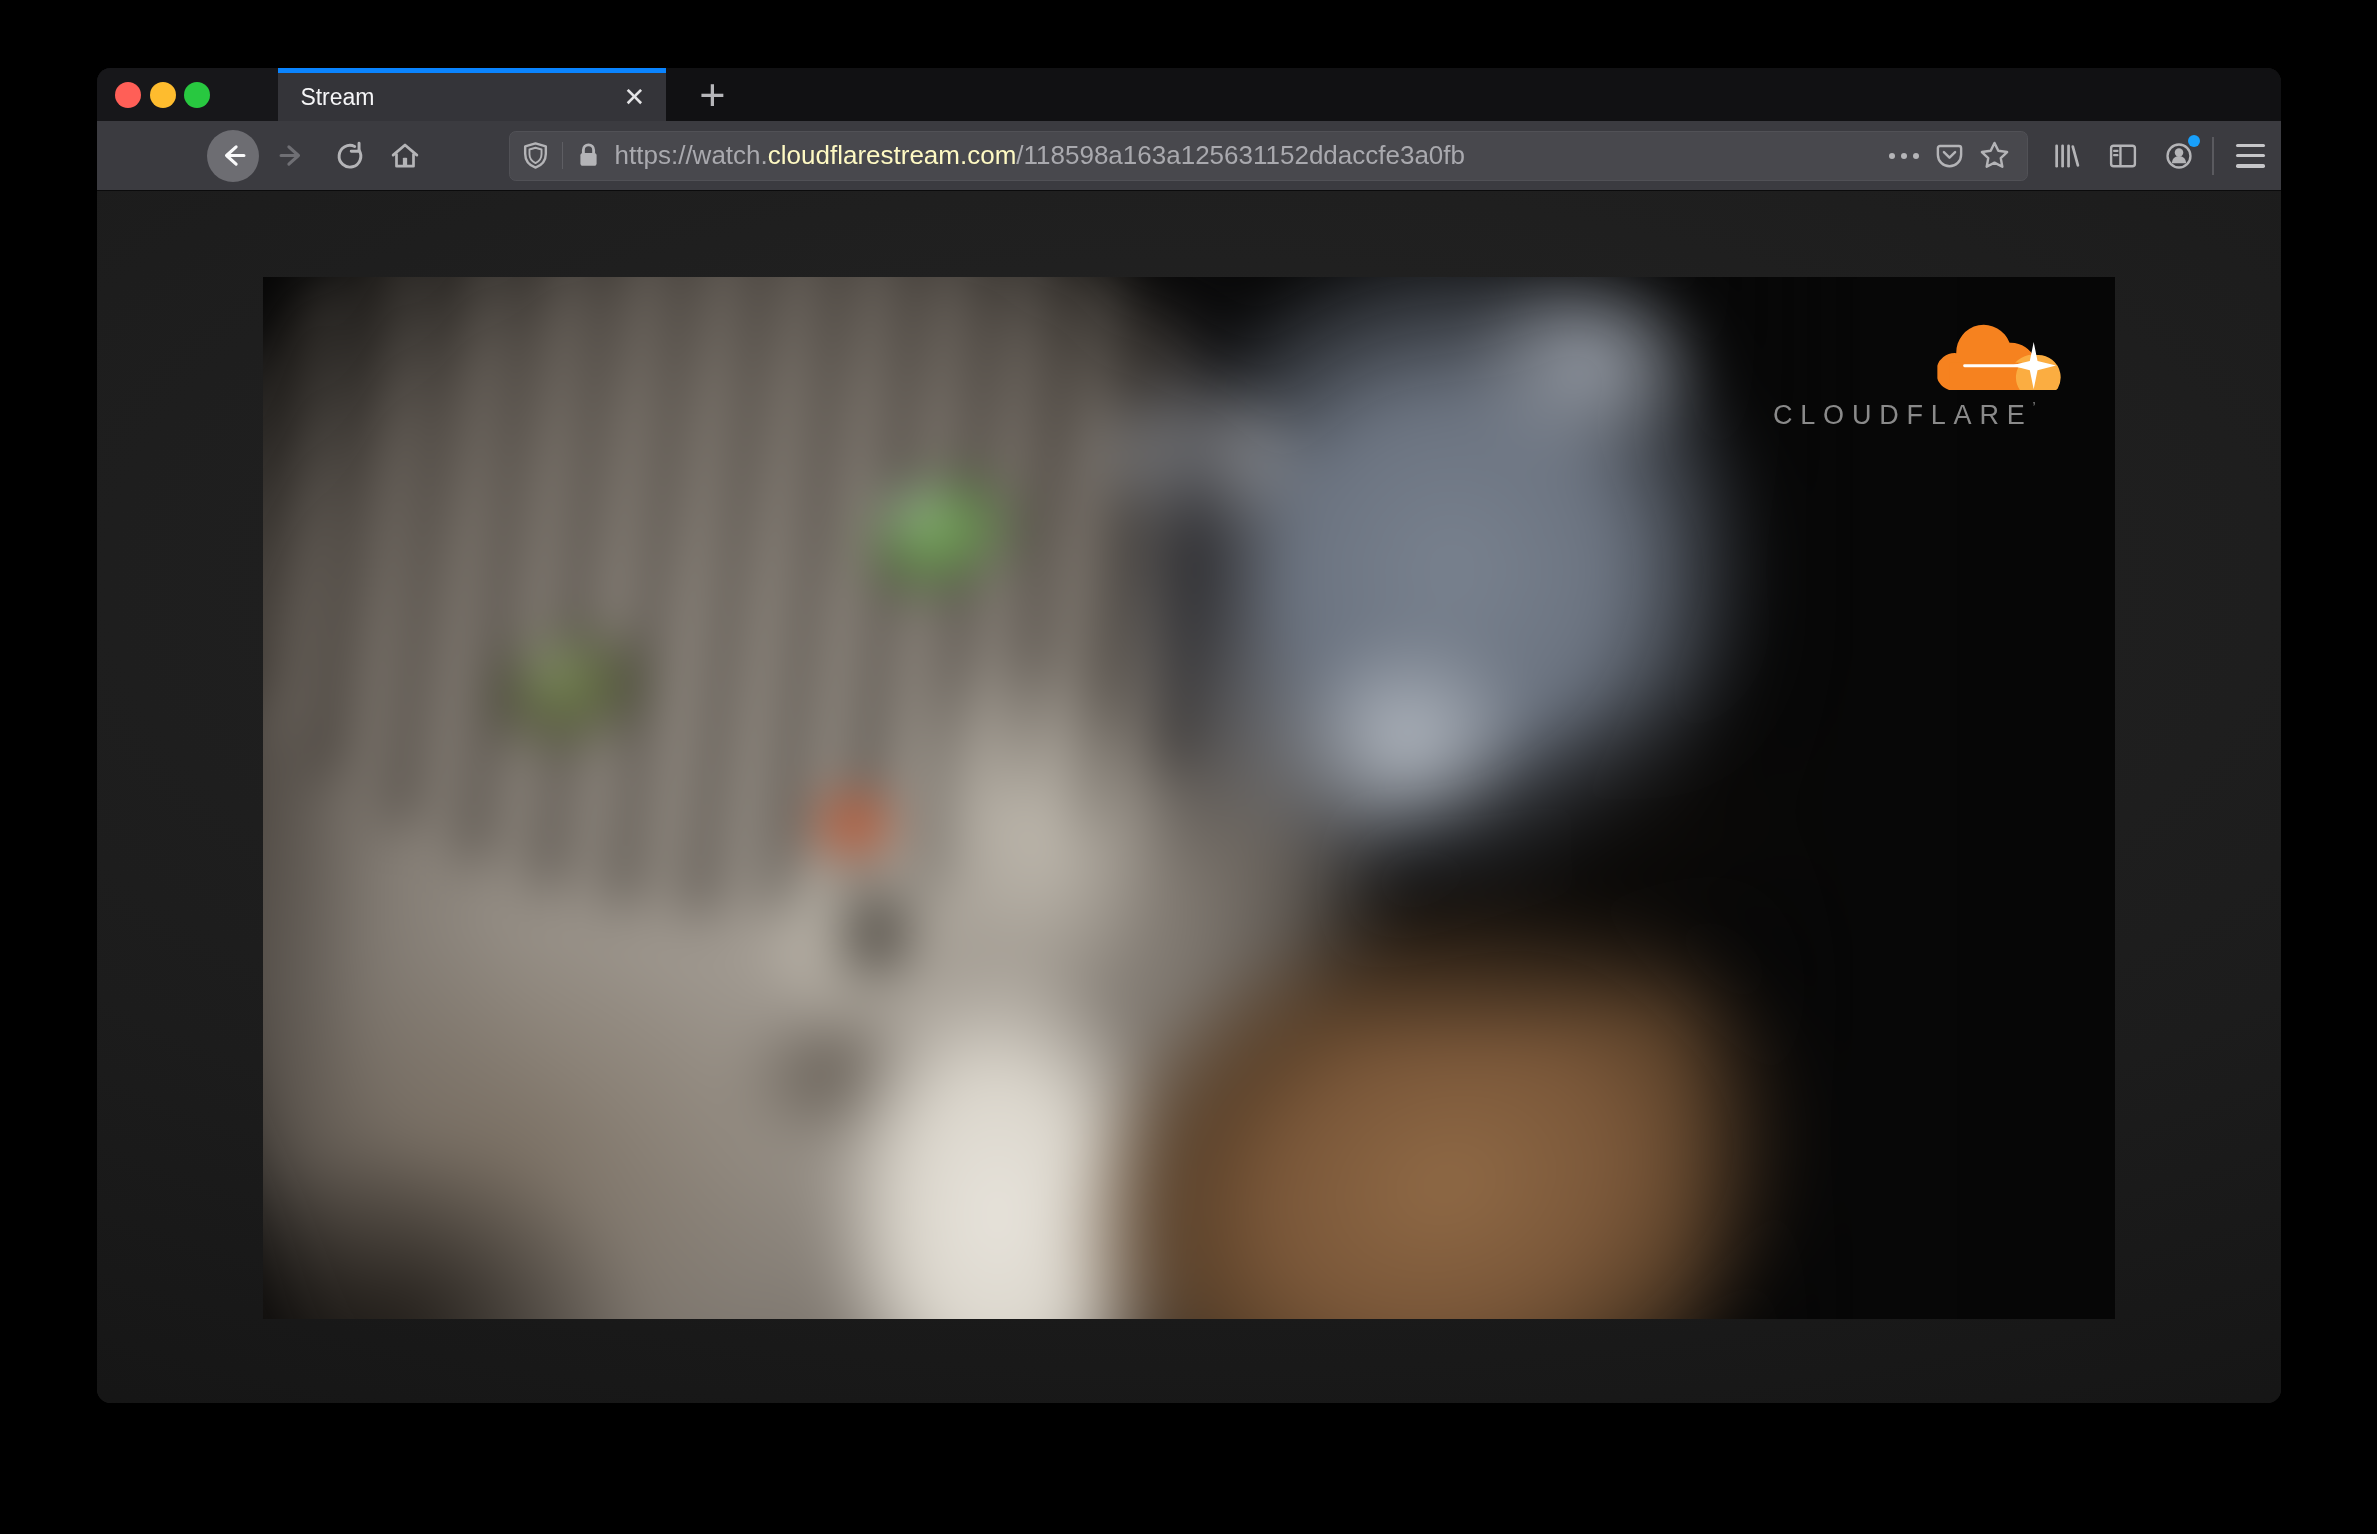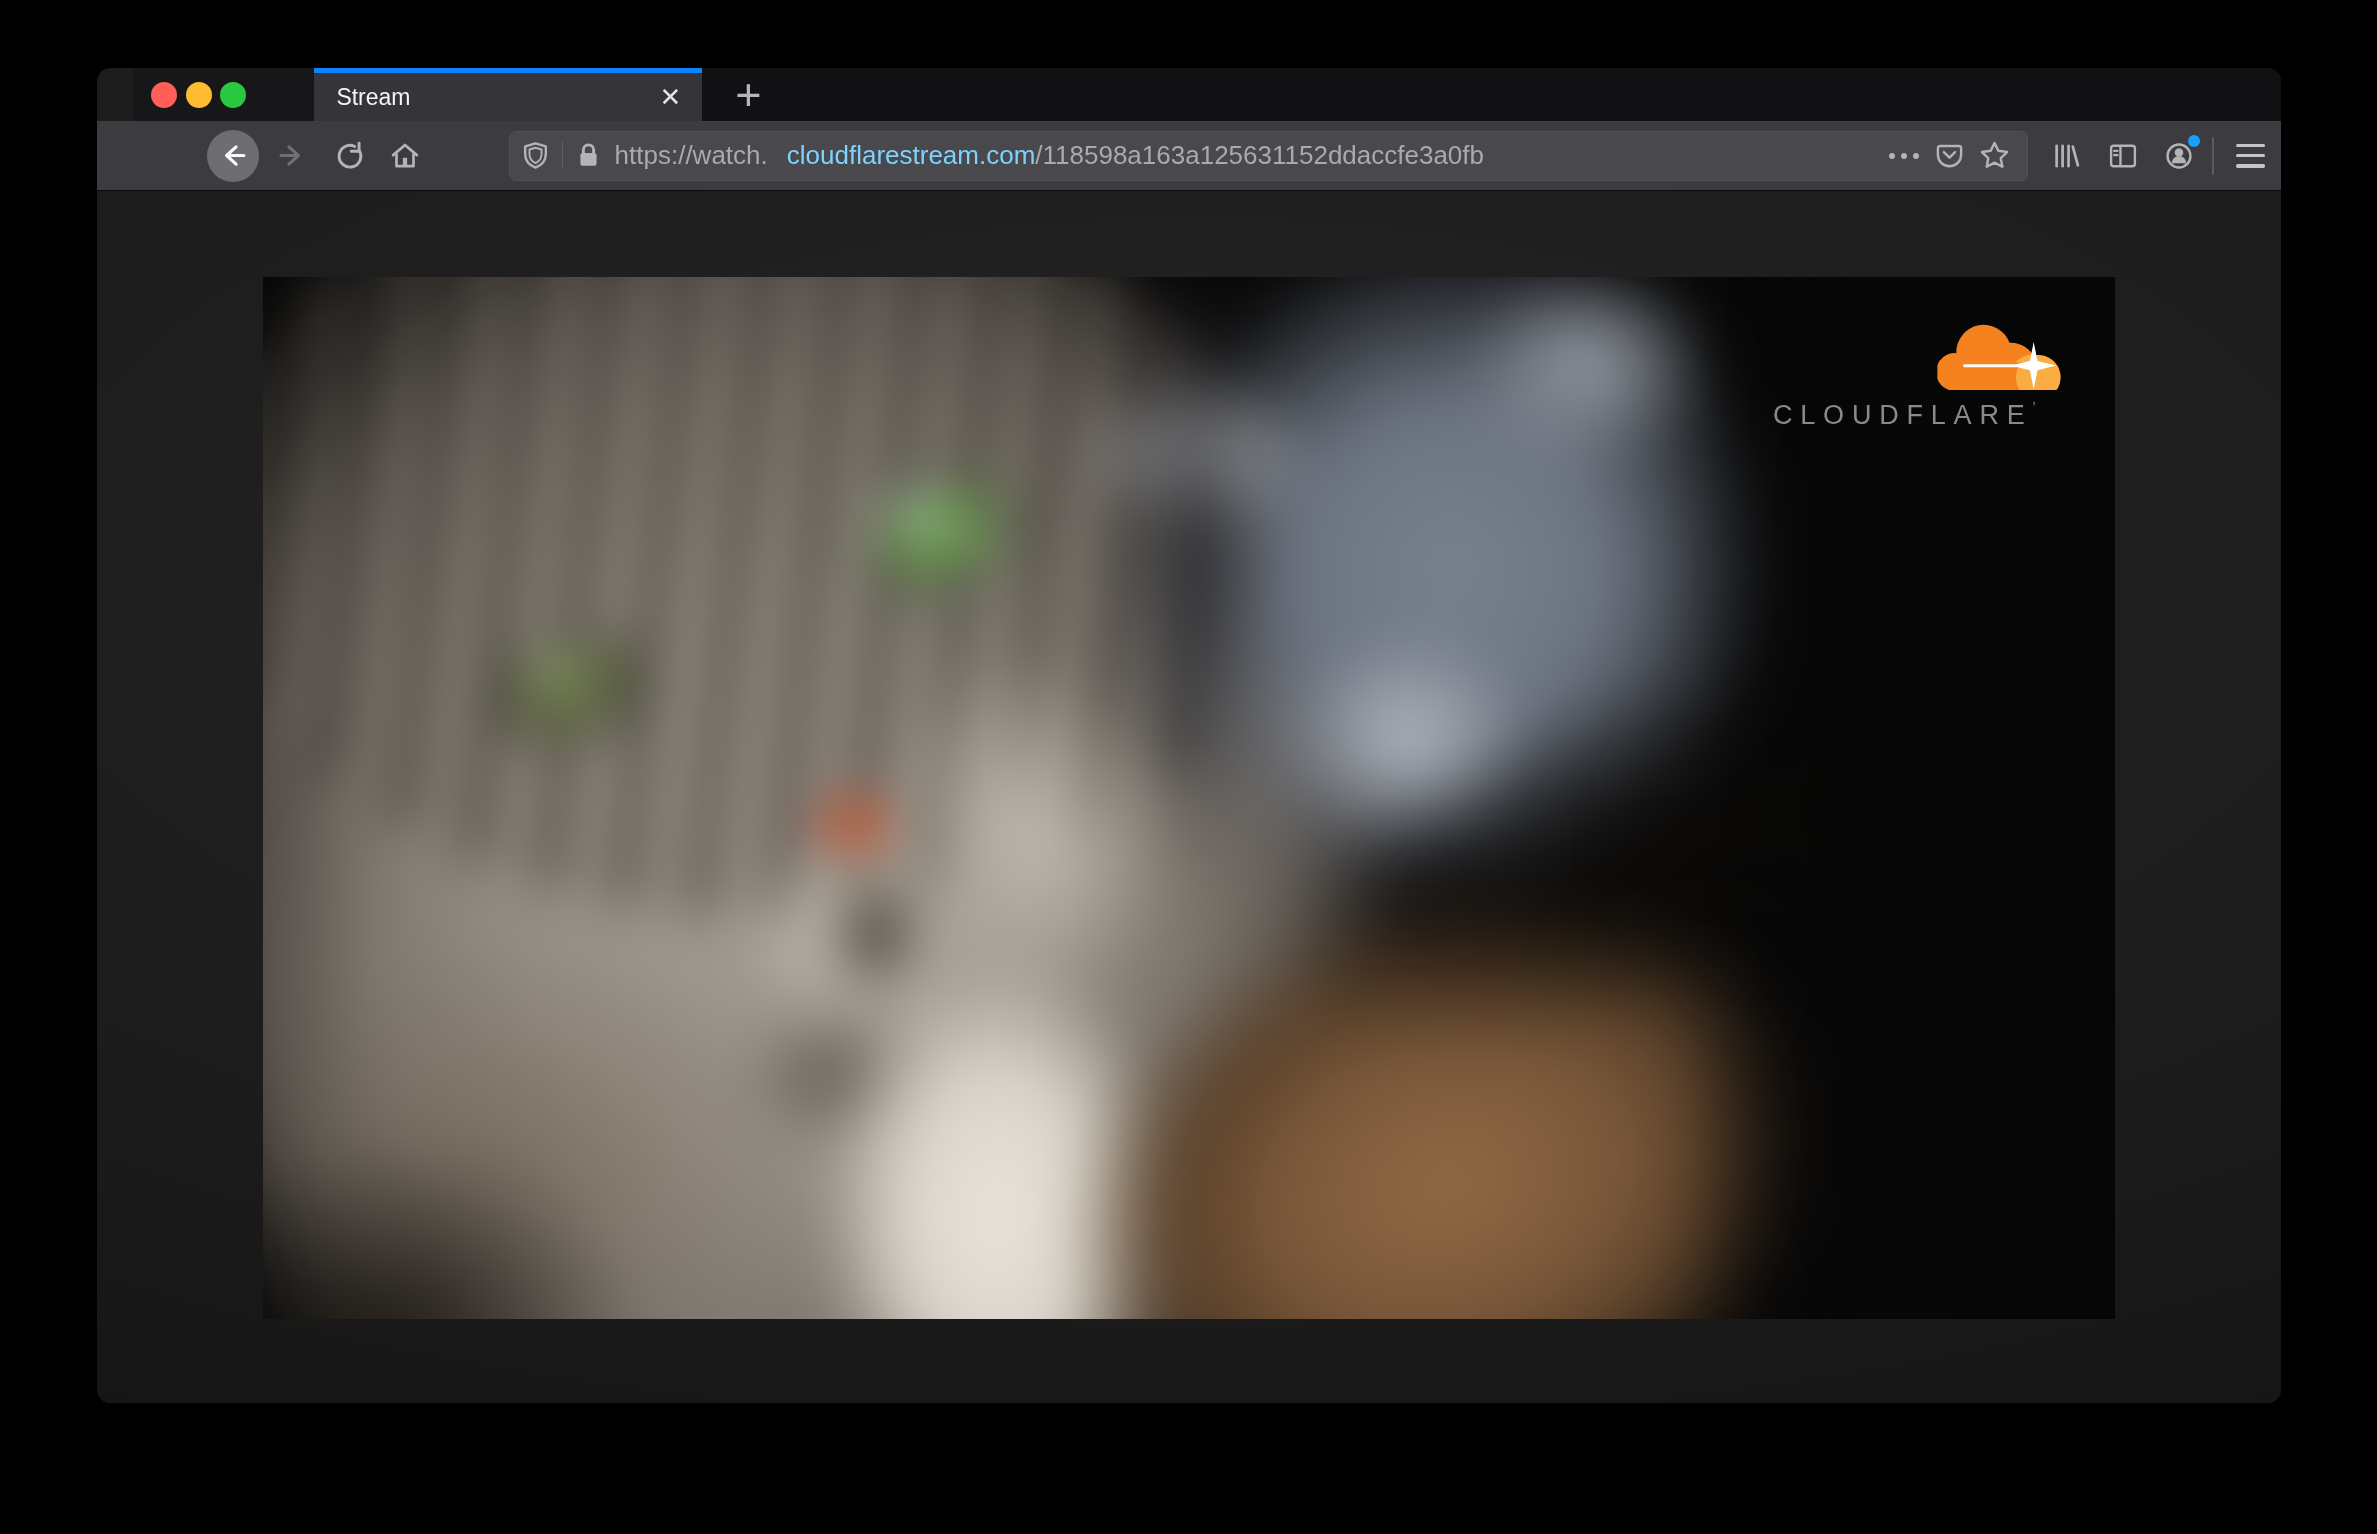--- a/index.html
+++ b/index.html
@@ -3,21 +3,21 @@
 <meta charset="utf-8">
 <style>
   html,body{margin:0;padding:0;background:#000;}
   *{box-sizing:border-box;}
   .screen{position:relative;width:2377px;height:1534px;background:#000;overflow:hidden;
           font-family:"Liberation Sans",sans-serif;}
   .window{position:absolute;left:97px;top:68px;width:2184px;height:1335px;
           border-radius:13.8px;overflow:hidden;background:#1d1d1d;}
 
   
-  .tabbar{position:absolute;left:0;top:0;width:100%;height:53px;background:#111113;display:flex;margin-left:36px;}
+  .tabbar{position:absolute;left:0;top:0;width:100%;height:53px;background:#111113;display:flex;}
   .traffic{width:181px;height:53px;display:flex;align-items:center;gap:8.6px;
            padding-left:18px;background:#17171a;flex:0 0 auto;}
   .light{width:26px;height:26px;border-radius:50%;border:none;padding:0;}
   .light.red{background:#ff5f57;}
   .light.yellow{background:#febc2e;}
   .light.green{background:#28c840;}
   .tab{position:relative;width:388px;height:53px;background:#343439;display:flex;
        align-items:center;padding:5.2px 19px 0 22.4px;flex:0 0 auto;}
   .tab::before{content:"";position:absolute;left:0;top:0;right:0;height:5.2px;background:#0a84ff;}
   .tab-title{flex:1;font-size:23px;color:#f5f5f7;white-space:nowrap;overflow:hidden;}
@@ -34,21 +34,21 @@
   .btn-back{left:110px;width:52px;background:#6d6d72;border-radius:50%;}
   .btn-forward{left:170px;width:48px;}
   .btn-reload{left:228px;width:48px;}
   .btn-home{left:284px;width:48px;}
   .urlbar{position:absolute;left:412px;top:9.5px;width:1519px;height:50px;background:#48484d;
           border:0.9px solid #515156;border-radius:6.9px;display:flex;align-items:center;
           padding:0 10.3px;}
   .urlbar .divider{width:1.7px;height:27.6px;background:#5e5e63;margin:0 10.3px;flex:0 0 auto;}
   .url-text{margin-left:12px;font-size:26px;white-space:nowrap;overflow:hidden;flex:0 1 auto;}
   .url-dim{color:#a9a9ae;}
-  .url-domain{color:#7dd3fc;margin-left:19px;}
+  .url-domain{color:#fef9c3;}
   .urlbar .spacer{flex:1;}
   .inbar-btn{background:none;border:none;width:45px;height:45px;display:flex;align-items:center;
              justify-content:center;padding:0;flex:0 0 auto;}
   .dots{display:flex;gap:6px;}
   .dots i{width:6px;height:6px;border-radius:50%;background:#b4b4b7;display:block;}
   .btn-library{left:1945px;width:48px;}
   .btn-sidebar{left:2002px;width:48px;}
   .btn-account{left:2058px;width:48px;}
   .acct-dot{position:absolute;right:2.6px;top:5.2px;width:12px;height:12px;border-radius:50%;
             background:#18a0fb;}

